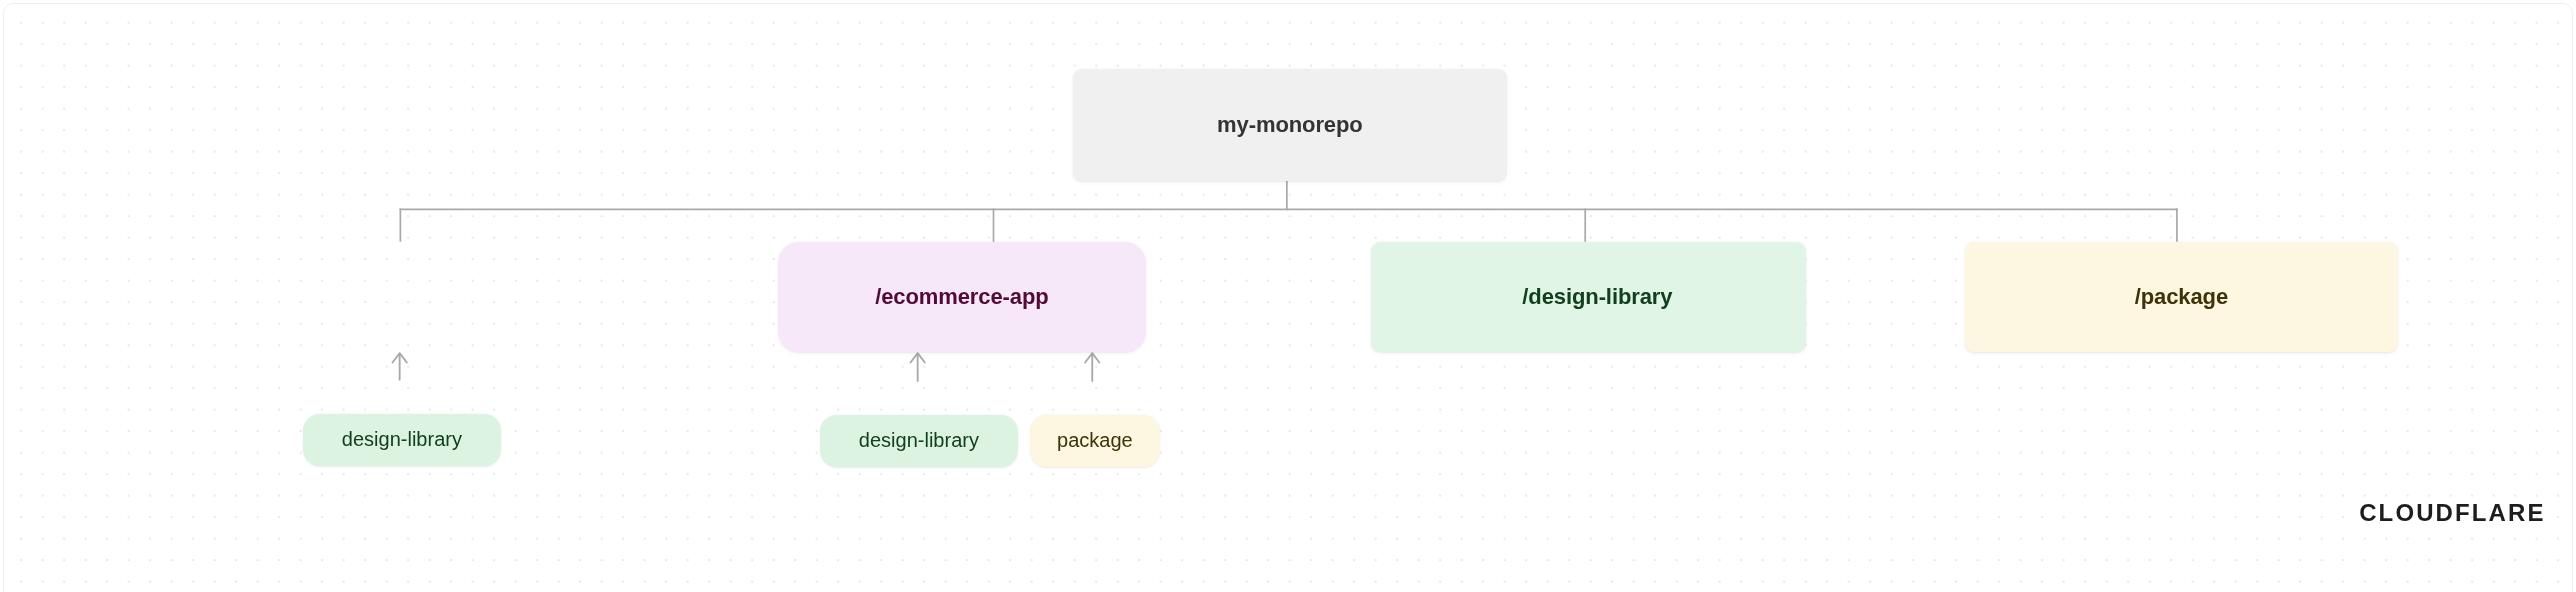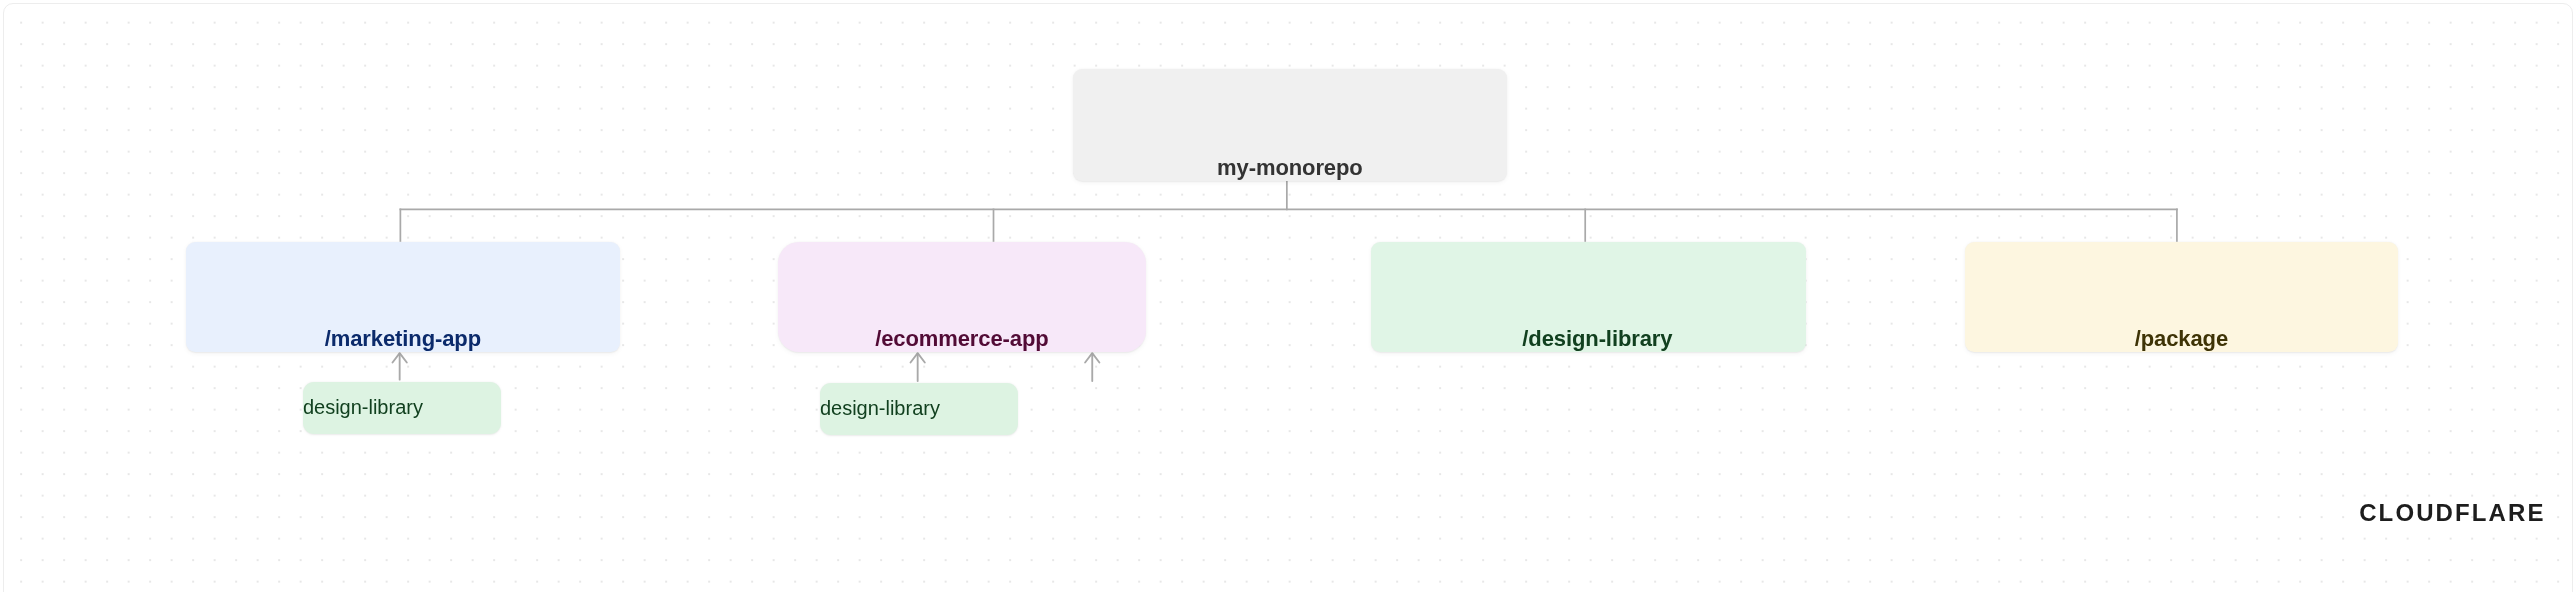--- a/index.html
+++ b/index.html
@@ -20,37 +20,38 @@
     border: 0.7px solid #ededed;
     border-radius: 10px;
     overflow: hidden;
   }
   .edges { position: absolute; left: 0; top: 0; width: 2570px; height: 601px; pointer-events: none; }
 
   .node {
     position: absolute;
     border-radius: 9.3px;
     display: flex;
-    align-items: flex-end;
+    align-items: center;
     justify-content: center;
     box-shadow: 0 0.7px 1.4px rgba(0,0,0,0.055), 0 1.4px 5px rgba(0,0,0,0.045);
   }
   .node .label {
     font-weight: bold;
     font-size: 22px;
     letter-spacing: -0.1px;
     white-space: nowrap;
   }
   .tag {
     position: absolute;
-    border-radius: 11px;
+    border-radius: 17px;
     display: flex;
     align-items: center;
-    justify-content: flex-start;
+    justify-content: center;
     box-shadow: 0 0.7px 1.4px rgba(0,0,0,0.05), 0 0.7px 3.6px rgba(0,0,0,0.04);
+    margin-top: 32px;
   }
   .tag .label {
     font-size: 20px;
     font-weight: normal;
     white-space: nowrap;
   }
 
   #logo {
     position: absolute;
     left: 2346px; top: 489px;
@@ -94,32 +95,32 @@
 
       <path d="M 1521 527 L 1521 489"></path>
       <path d="M 1511 501 L 1521 488 L 1531 501"></path>
     </g>
   </svg>
 
   <div class="node" style="left:1069px; top:65px; width:434px; height:112px; background:#f0f0f0;">
     <span class="label" style="color:#333333;">my-monorepo</span>
   </div>
 
-  <div class="node" style="left:182px; top:238px; width:434px; height:110px; background:#e8f0fd;">
-    <span class="label" style="color:#0b2a6b;">/marketing-app</span>
-  </div>
   <div class="tag" style="left:299px; top:378px; width:198px; height:52px; background:#ddf3e2;">
     <span class="label" style="color:#11401f;">design-library</span>
   </div>
 
   <div class="node" style="left:774px; top:238px; width:368px; height:110px; background:#f7e8f9;border-radius:21px;">
     <span class="label" style="color:#520b36;">/ecommerce-app</span>
   </div>
   <div class="tag" style="left:816px; top:379px; width:198px; height:52px; background:#ddf3e2;">
     <span class="label" style="color:#11401f;">design-library</span>
+  </div>
+  <div class="tag" style="left:1026px; top:379px; width:130px; height:52px; background:#fdf6e0;">
+    <span class="label" style="color:#3e3306;">package</span>
   </div>
 
   <div class="node" style="left:1367px; top:238px; width:435px; height:110px; background:#e0f5e6;">
     <span class="label" style="color:#11401f;margin-left:18px;">/design-library</span>
   </div>
 
   <div class="node" style="left:1961px; top:238px; width:433px; height:110px; background:#fdf6e0;">
     <span class="label" style="color:#3e3306;">/package</span>
   </div>
 

